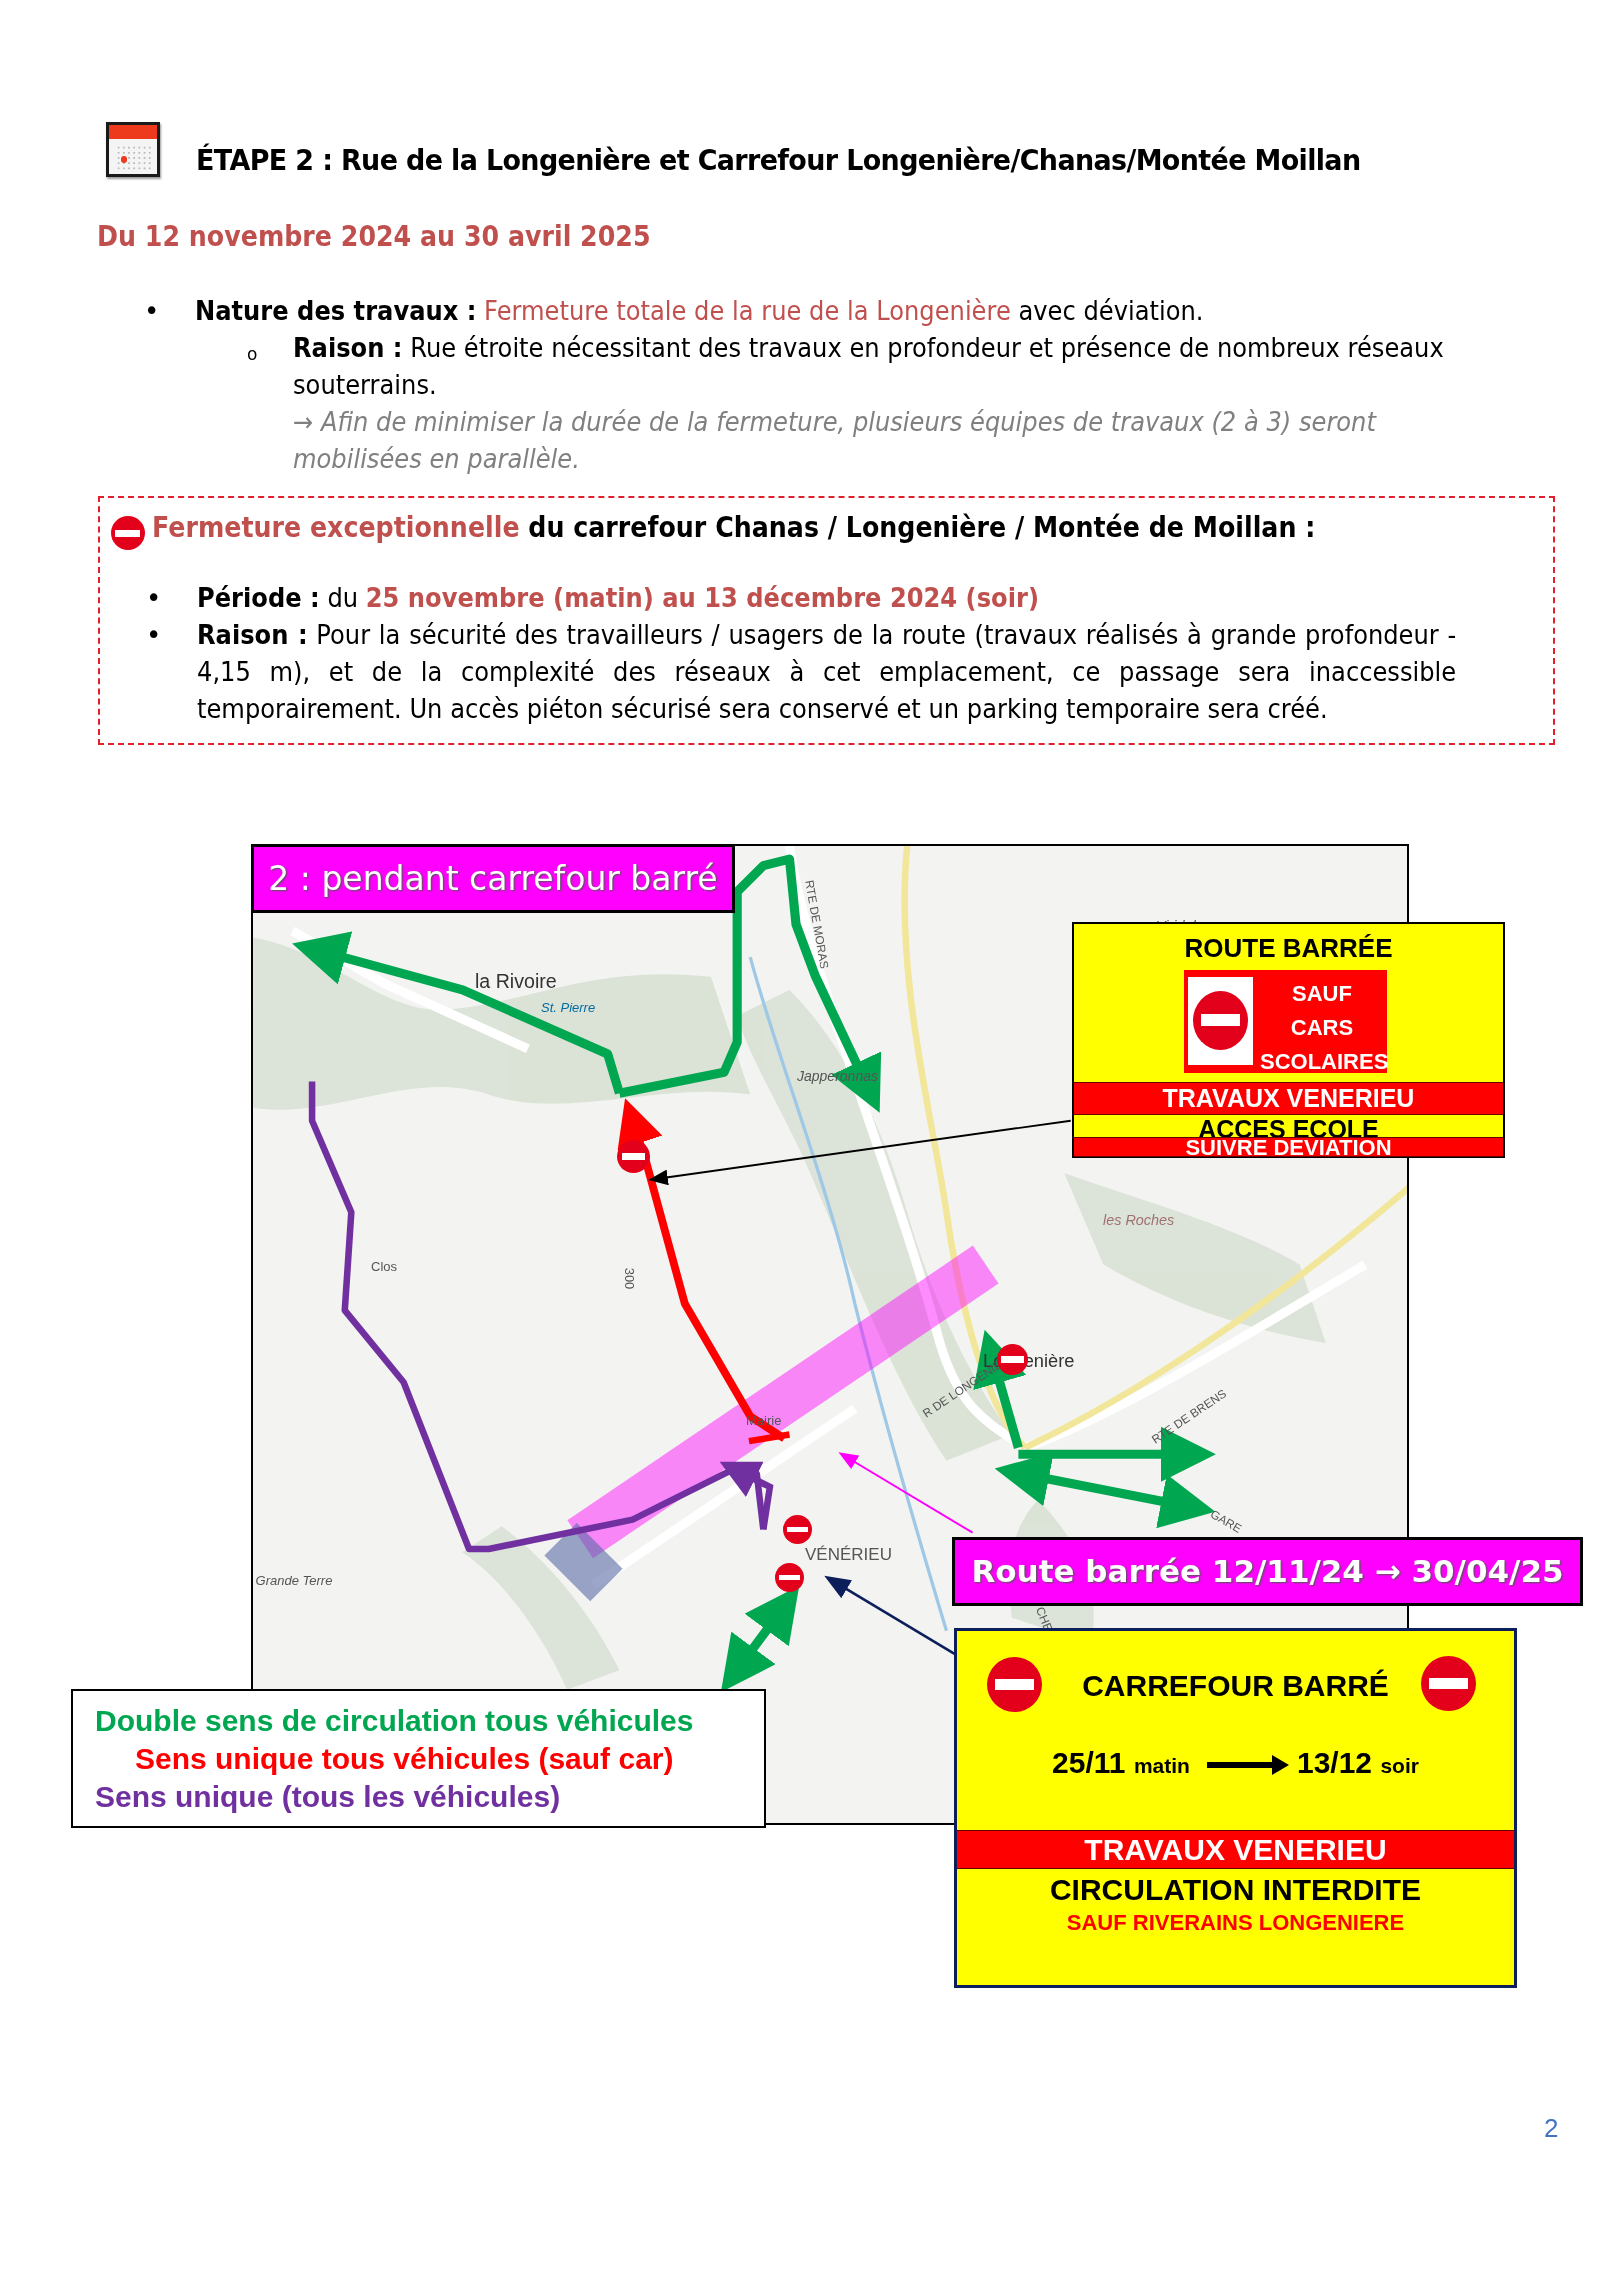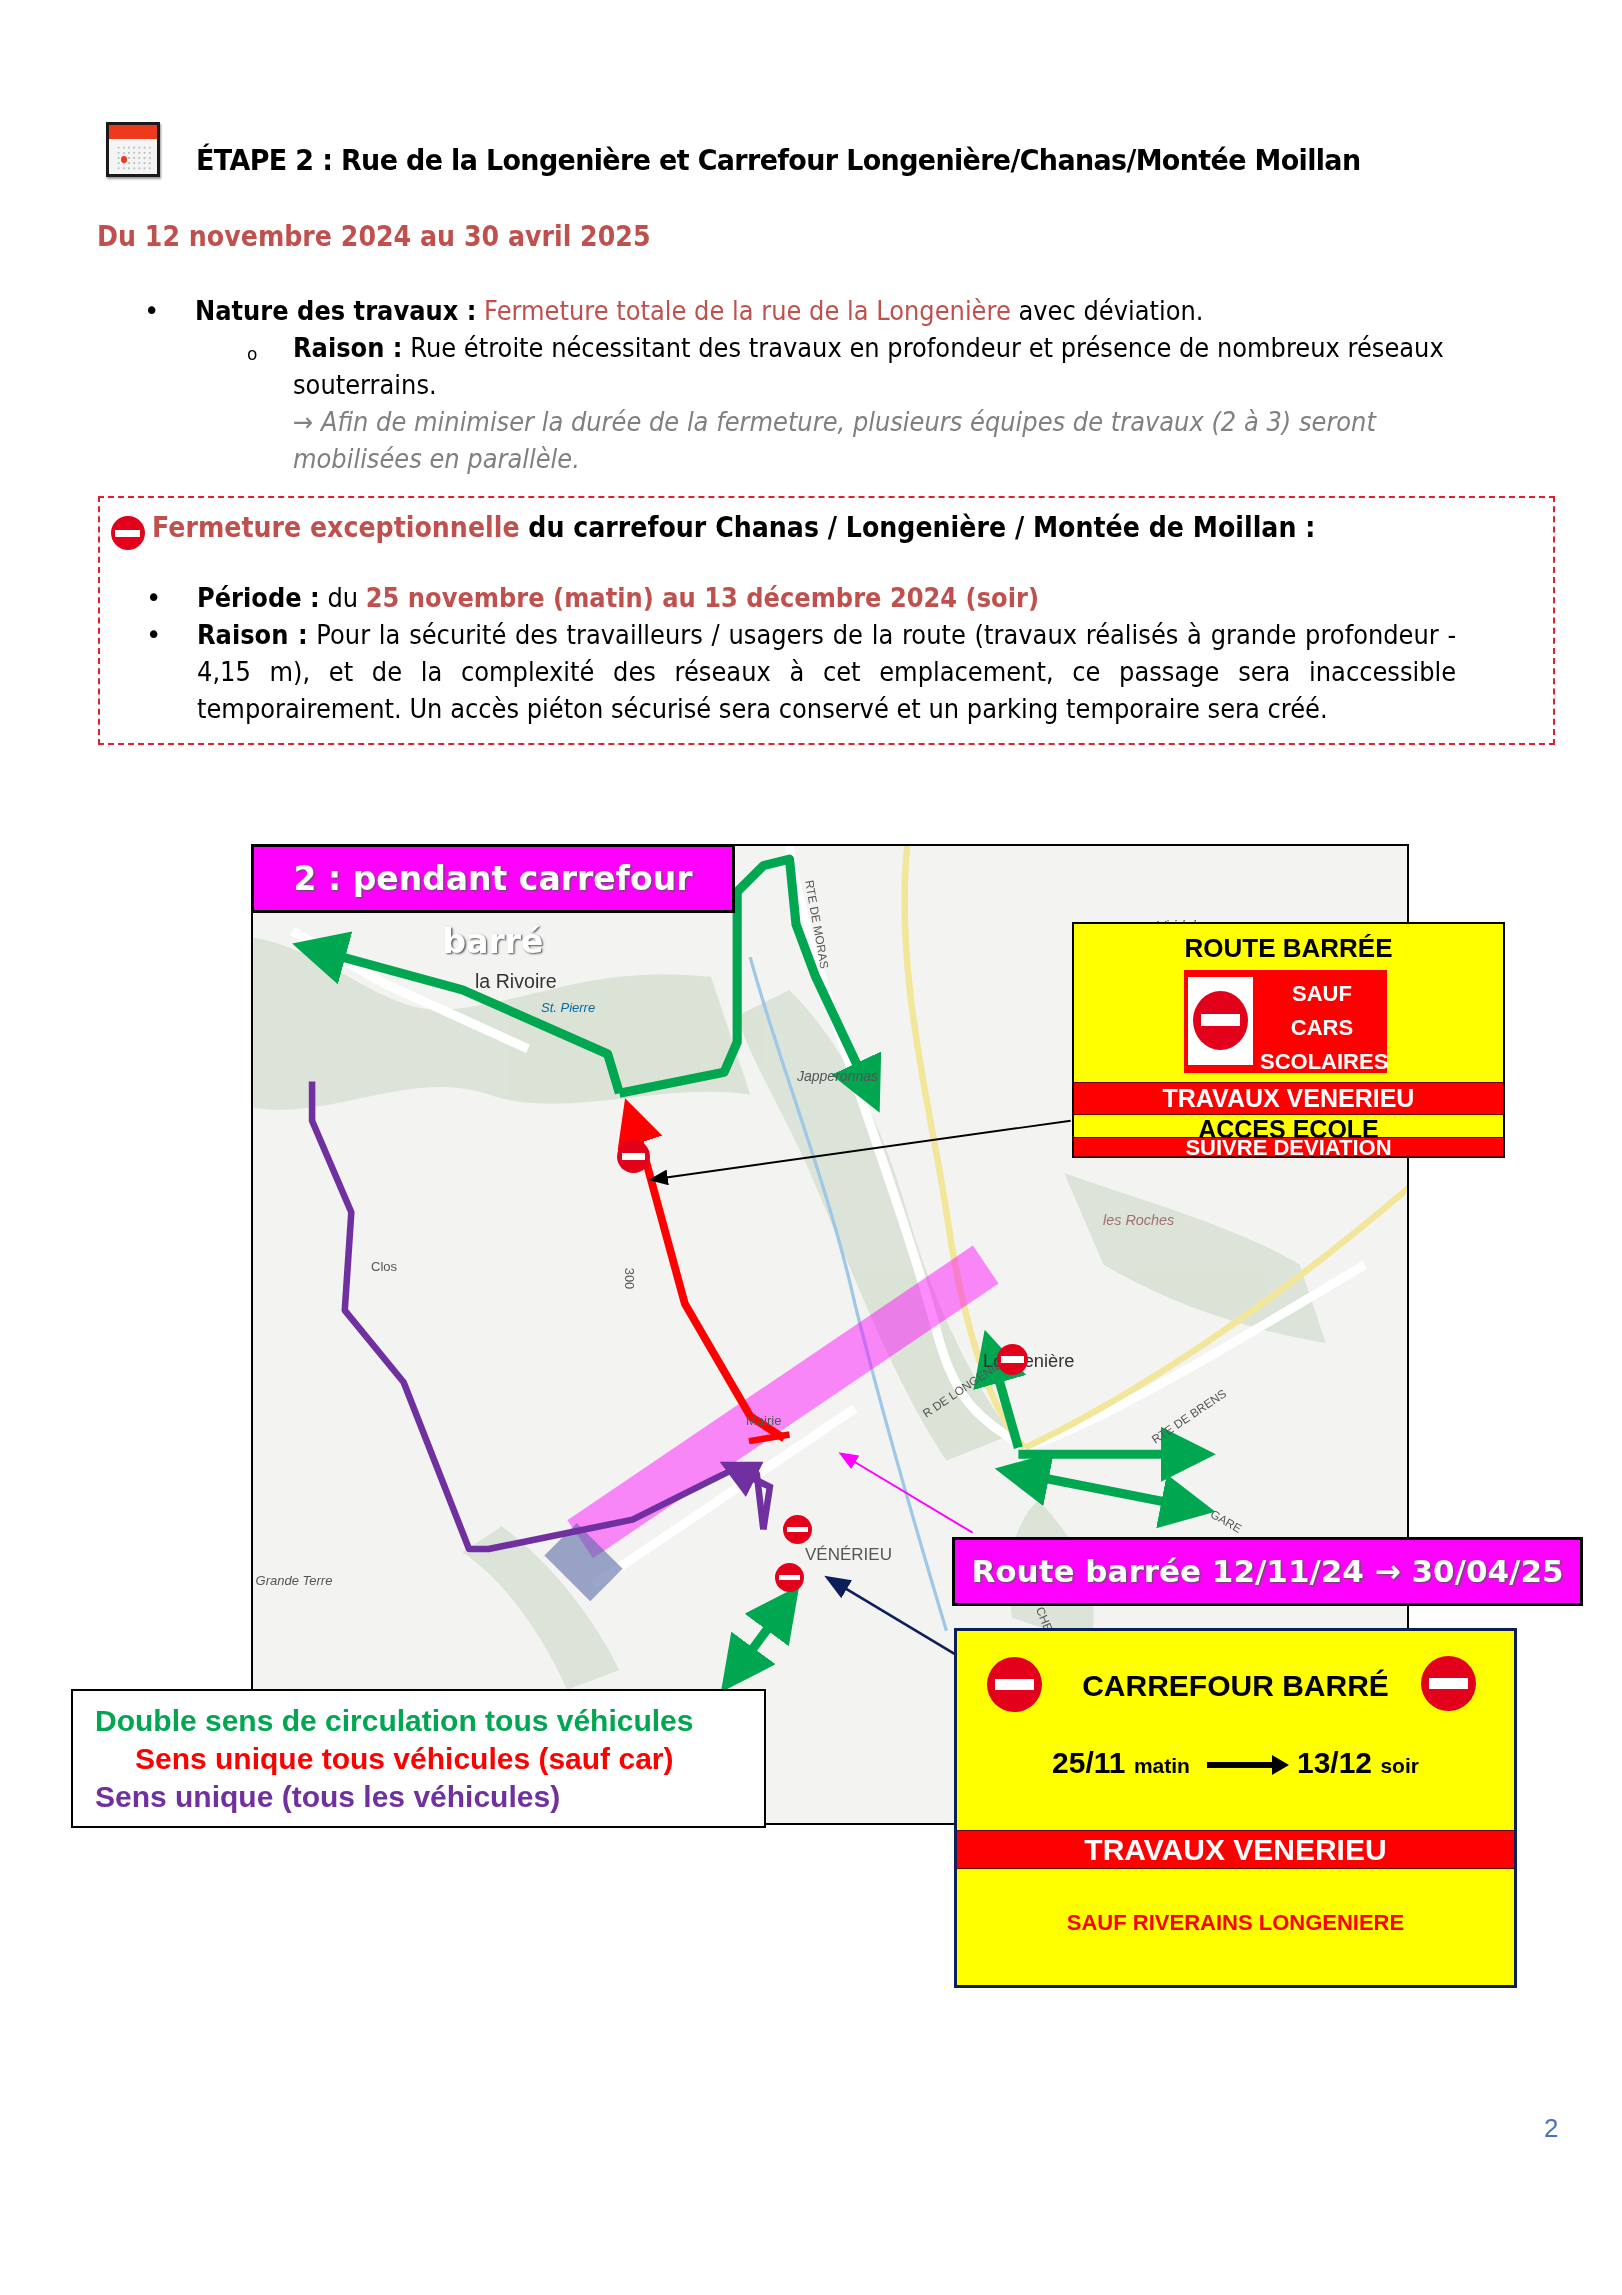--- a/index.html
+++ b/index.html
@@ -41,21 +41,21 @@
 
   
   .map { position: absolute; left: 251px; top: 844px; width: 1158px; height: 981px;
          border: 2.6px solid #000; box-sizing: border-box; overflow: hidden;
          background: #f3f4f1; }
   .map svg { position: absolute; left: 0; top: 0; }
   .map-label { position: absolute; font-family: "Liberation Sans", sans-serif; color: #555; white-space: nowrap; }
 
   .pink-title { position: absolute; left: 251px; top: 844px; width: 484px; height: 69px;
                 background: #ff00ff; border: 3.3px solid #000; box-sizing: border-box;
-                font-size: 33px; font-weight: bold; color: #fff; text-align: center; line-height: 63px;
+                font-size: 33px; font-weight: normal; color: #fff; text-align: center; line-height: 63px;
                 text-shadow: 1.3px 1.3px 2px #555; }
 
   .sign1 { position: absolute; left: 1072px; top: 922px; width: 433px; height: 236px;
            border: 2.6px solid #000; box-sizing: border-box; background: #ffff00; font-family: "Liberation Sans", sans-serif; }
   .sign1 .h { position: absolute; left: 0; right: 0; top: 9.2px; text-align: center; font-size: 26px; font-weight: bold; }
   .sign1 .redbox { position: absolute; left: 110px; top: 46px; width: 203px; height: 103px; background: #ff0000; }
   .sign1 .whitesq { position: absolute; left: 3.9px; top: 6.5px; width: 65px; height: 88px; background: #fff; }
   .sign1 .redbox .t { position: absolute; left: 76px; top: 6.5px; width: 124px; color: #fff; font-weight: bold; font-size: 22px; line-height: 34px; text-align: center; }
   .sign1 .band { position: absolute; left: 0; right: 0; height: 31px; text-align: center; font-weight: bold; font-size: 25px; line-height: 31px; }
   .band.red { background: #ff0000; color: #fff; border-top: 1.3px solid #600; border-bottom: 1.3px solid #600; }
@@ -241,20 +241,21 @@
   <div class="noentry" style="left:464px;top:25px;width:55px;height:55px;"></div>
   <div class="h">CARREFOUR BARRÉ</div>
   <div class="period">
     <span>25/11</span>
     <small>matin</small>
     <span class="arrow"></span>
     <span>13/12</span>
     <small>soir</small>
   </div>
   <div class="band" style="top:199px;height:37px;line-height:37px;background:#ff0000;color:#fff;font-size:30px;border-top:1.3px solid #600;border-bottom:1.3px solid #600;">TRAVAUX VENERIEU</div>
+  <div class="band" style="top:239px;height:39px;line-height:39px;color:#000;font-size:30px;">CIRCULATION INTERDITE</div>
   <div class="band" style="top:279px;height:26px;line-height:26px;color:#ff0000;font-size:22px;">SAUF RIVERAINS LONGENIERE</div>
 </div>
 
 <div class="legend">
   <div style="top:13px;color:#00a650;">Double sens de circulation tous véhicules</div>
   <div style="top:51px;color:#ff0000;margin-left:40px;">Sens unique tous véhicules (sauf car)</div>
   <div style="top:89px;color:#7030a0;">Sens unique (tous les véhicules)</div>
 </div>
 
 <div class="page-num">2</div>

